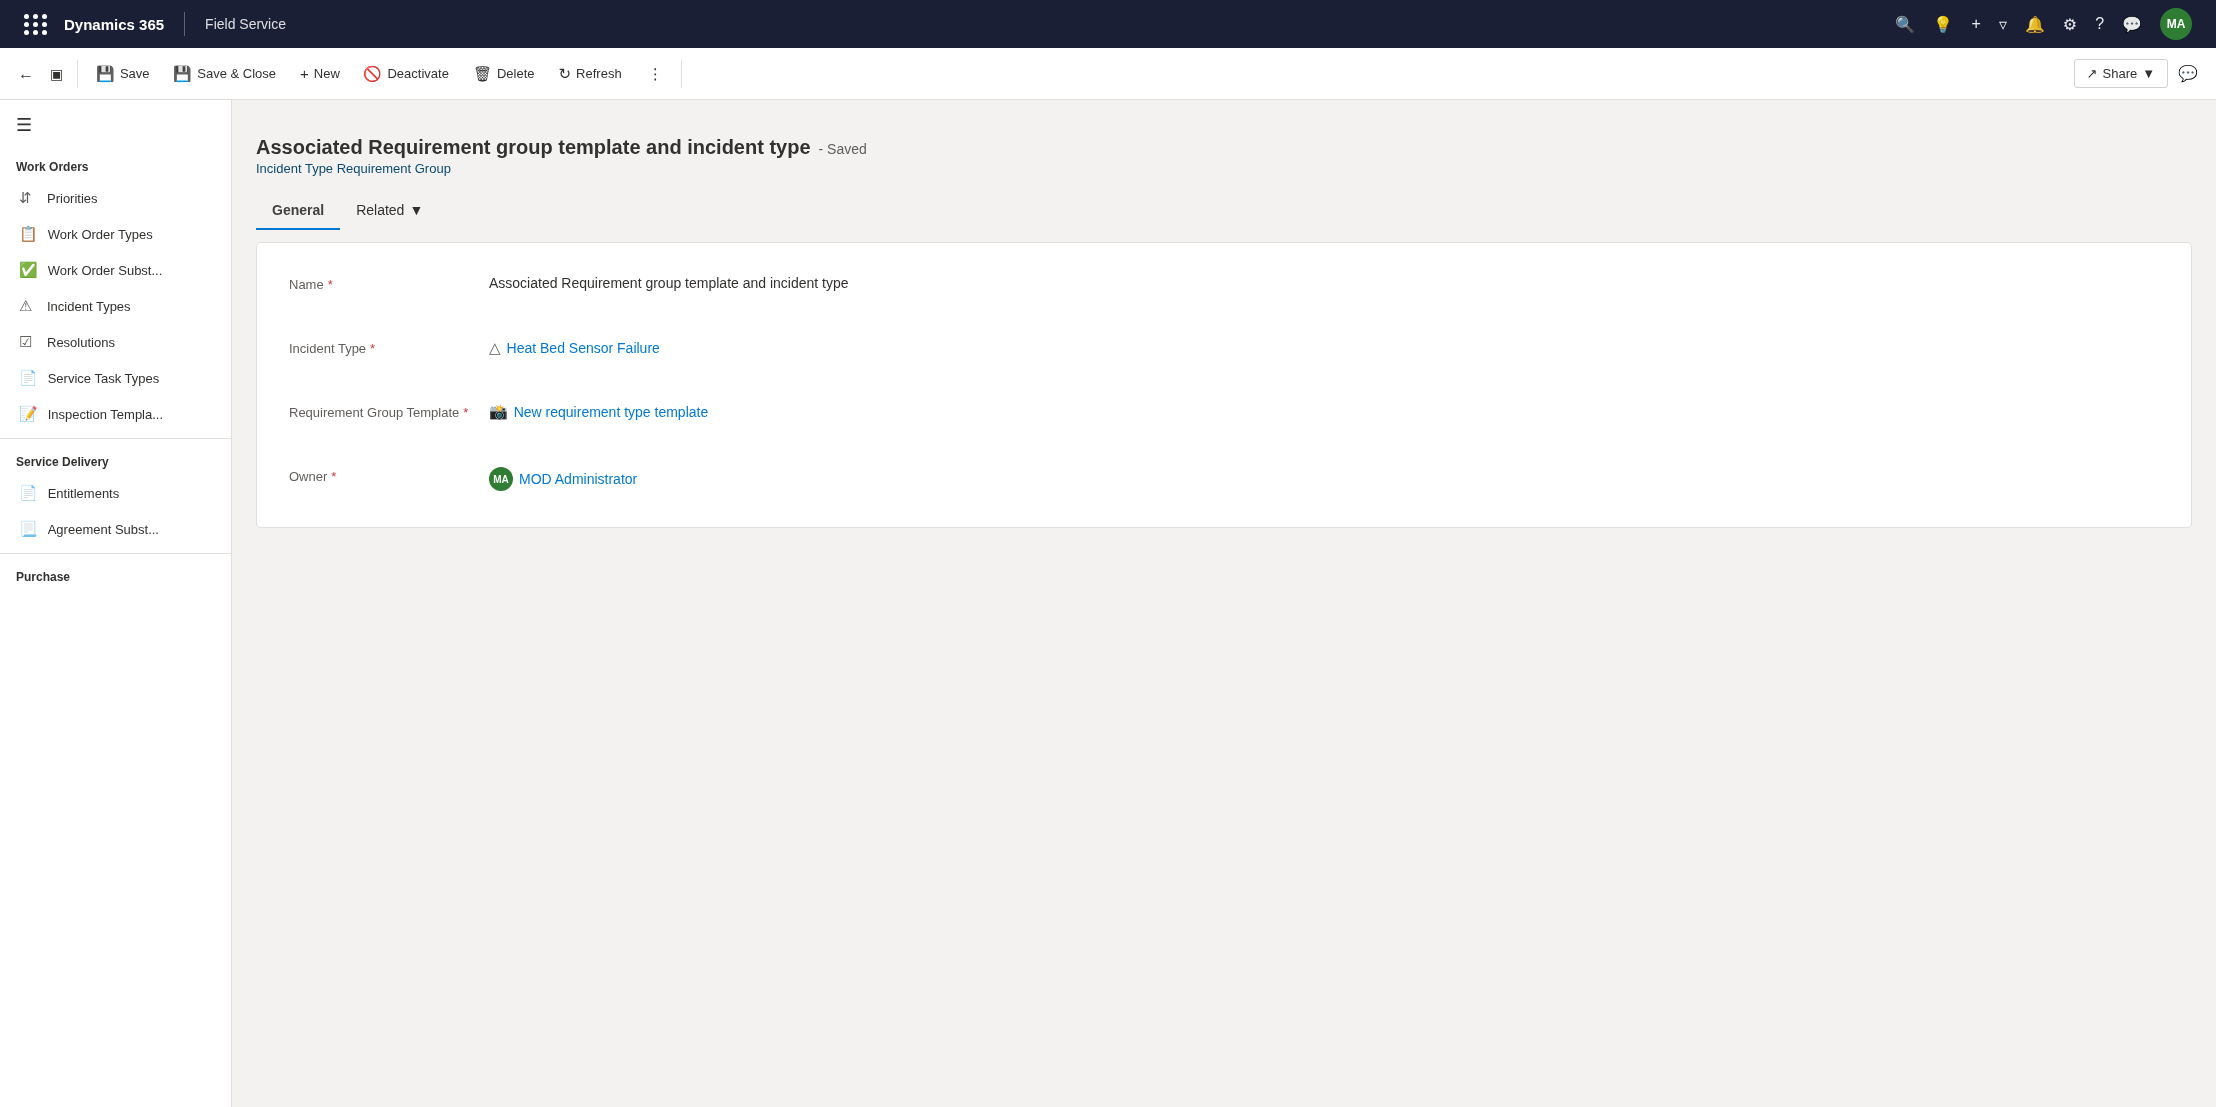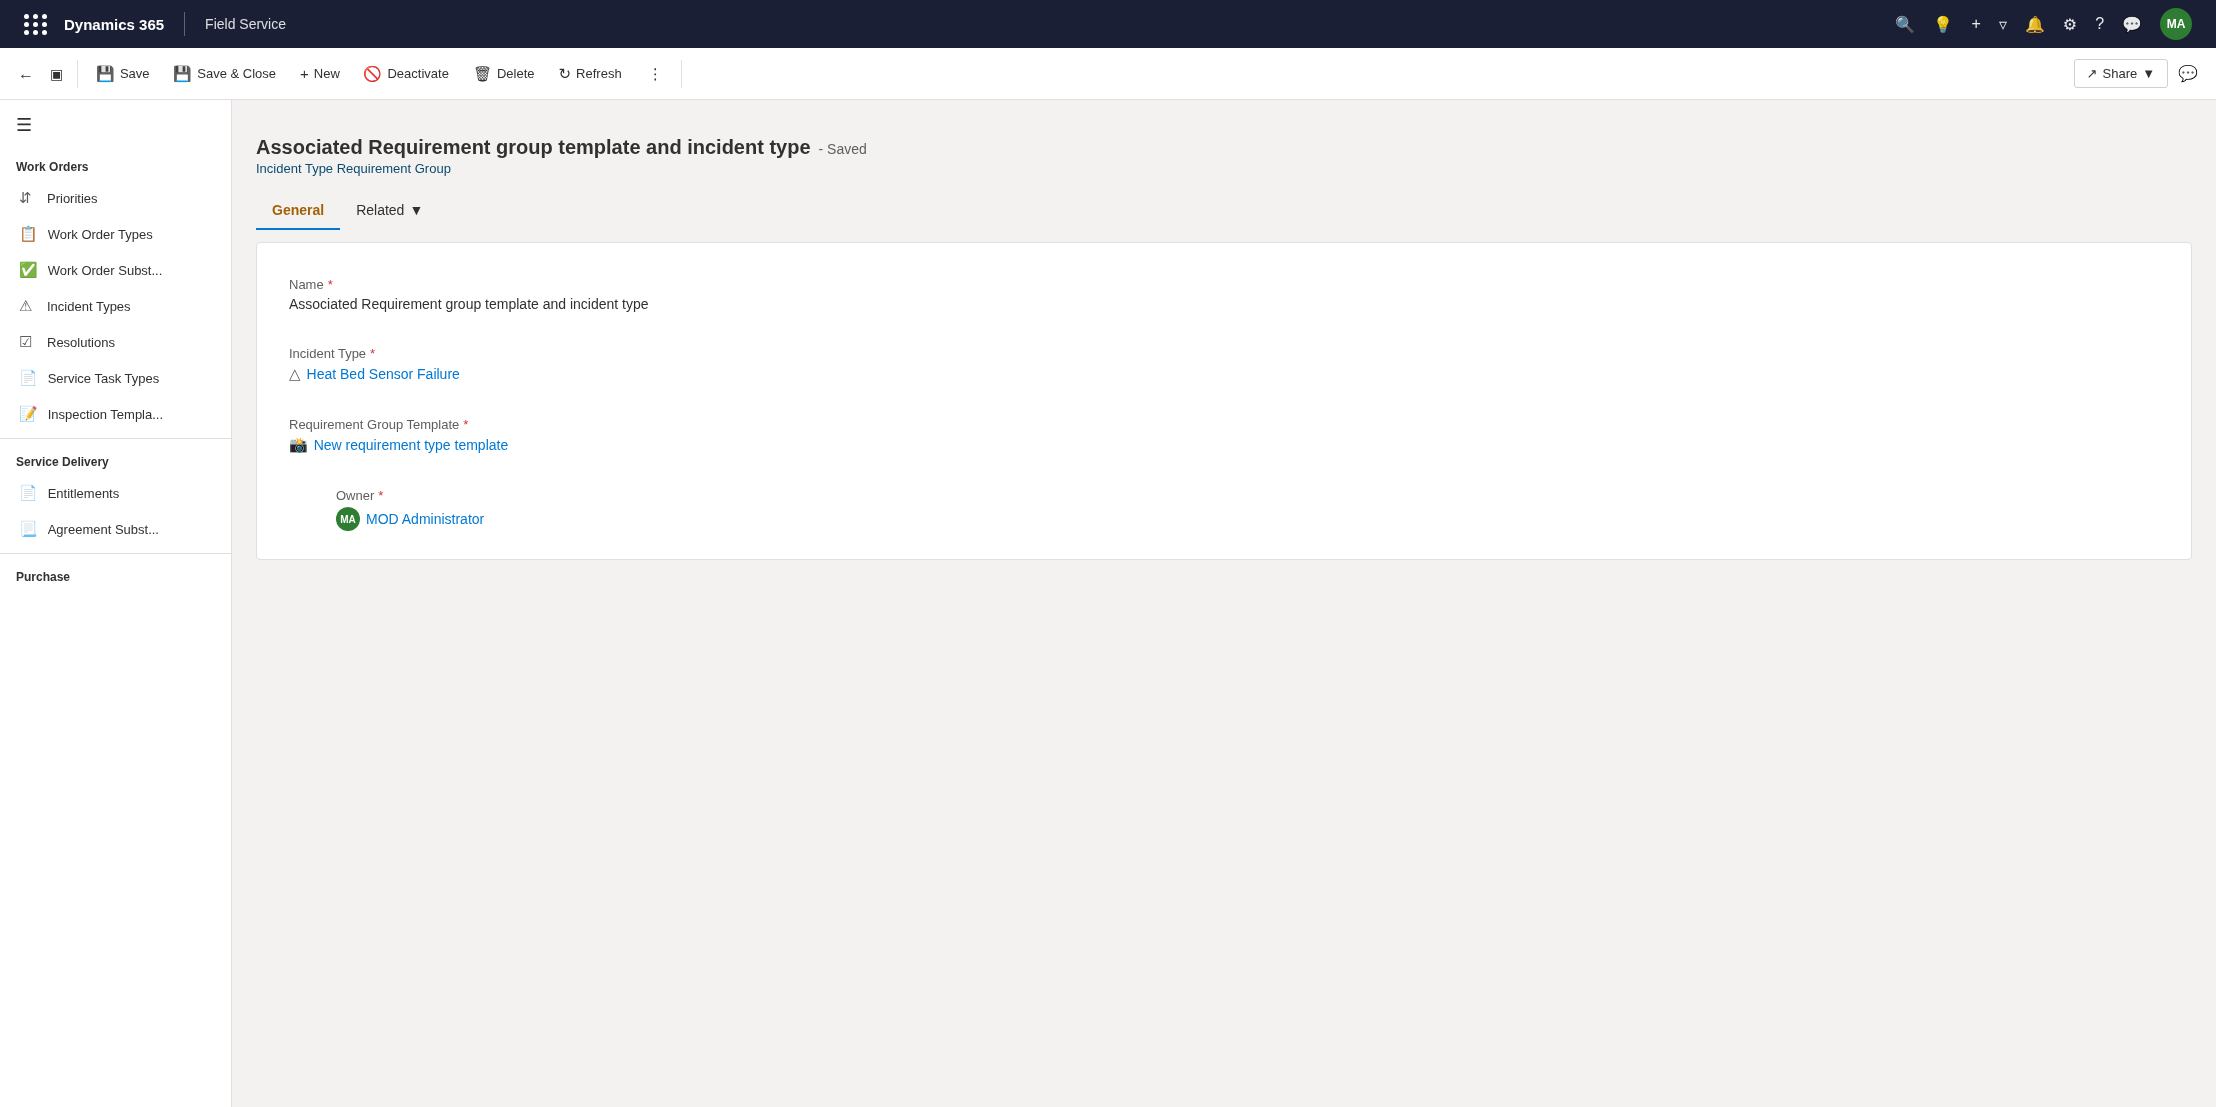--- a/index.html
+++ b/index.html
@@ -135,38 +135,37 @@
     .tab-item {
       padding: 10px 16px;
       font-size: 14px;
       cursor: pointer;
       color: #323130;
       border-bottom: 2px solid transparent;
       display: flex;
       align-items: center;
       gap: 5px;
     }
-    .tab-item.active { border-bottom: 2px solid #0078d4; font-weight: 600; color: #a16207; }
+    .tab-item.active { border-bottom: 2px solid #0078d4; font-weight: 600; color: #404040; }
 
     
     .form-card {
       background: #fff;
       border: 1px solid #e1dfdd;
       border-radius: 4px;
       padding: 28px 32px;
       margin-top: 12px;
     }
     .form-row {
       display: flex;
       align-items: flex-start;
       margin-bottom: 28px;
       min-height: 36px;
-      flex-direction: column;
-    }
-    .form-row:last-child { margin-bottom: 0; margin-left: 47px; }
+    }
+    .form-row:last-child { margin-bottom: 0; }
     .form-label {
       width: 200px;
       flex-shrink: 0;
       font-size: 13px;
       color: #605e5c;
       padding-top: 6px;
       display: flex;
       align-items: flex-start;
       gap: 4px;
     }

